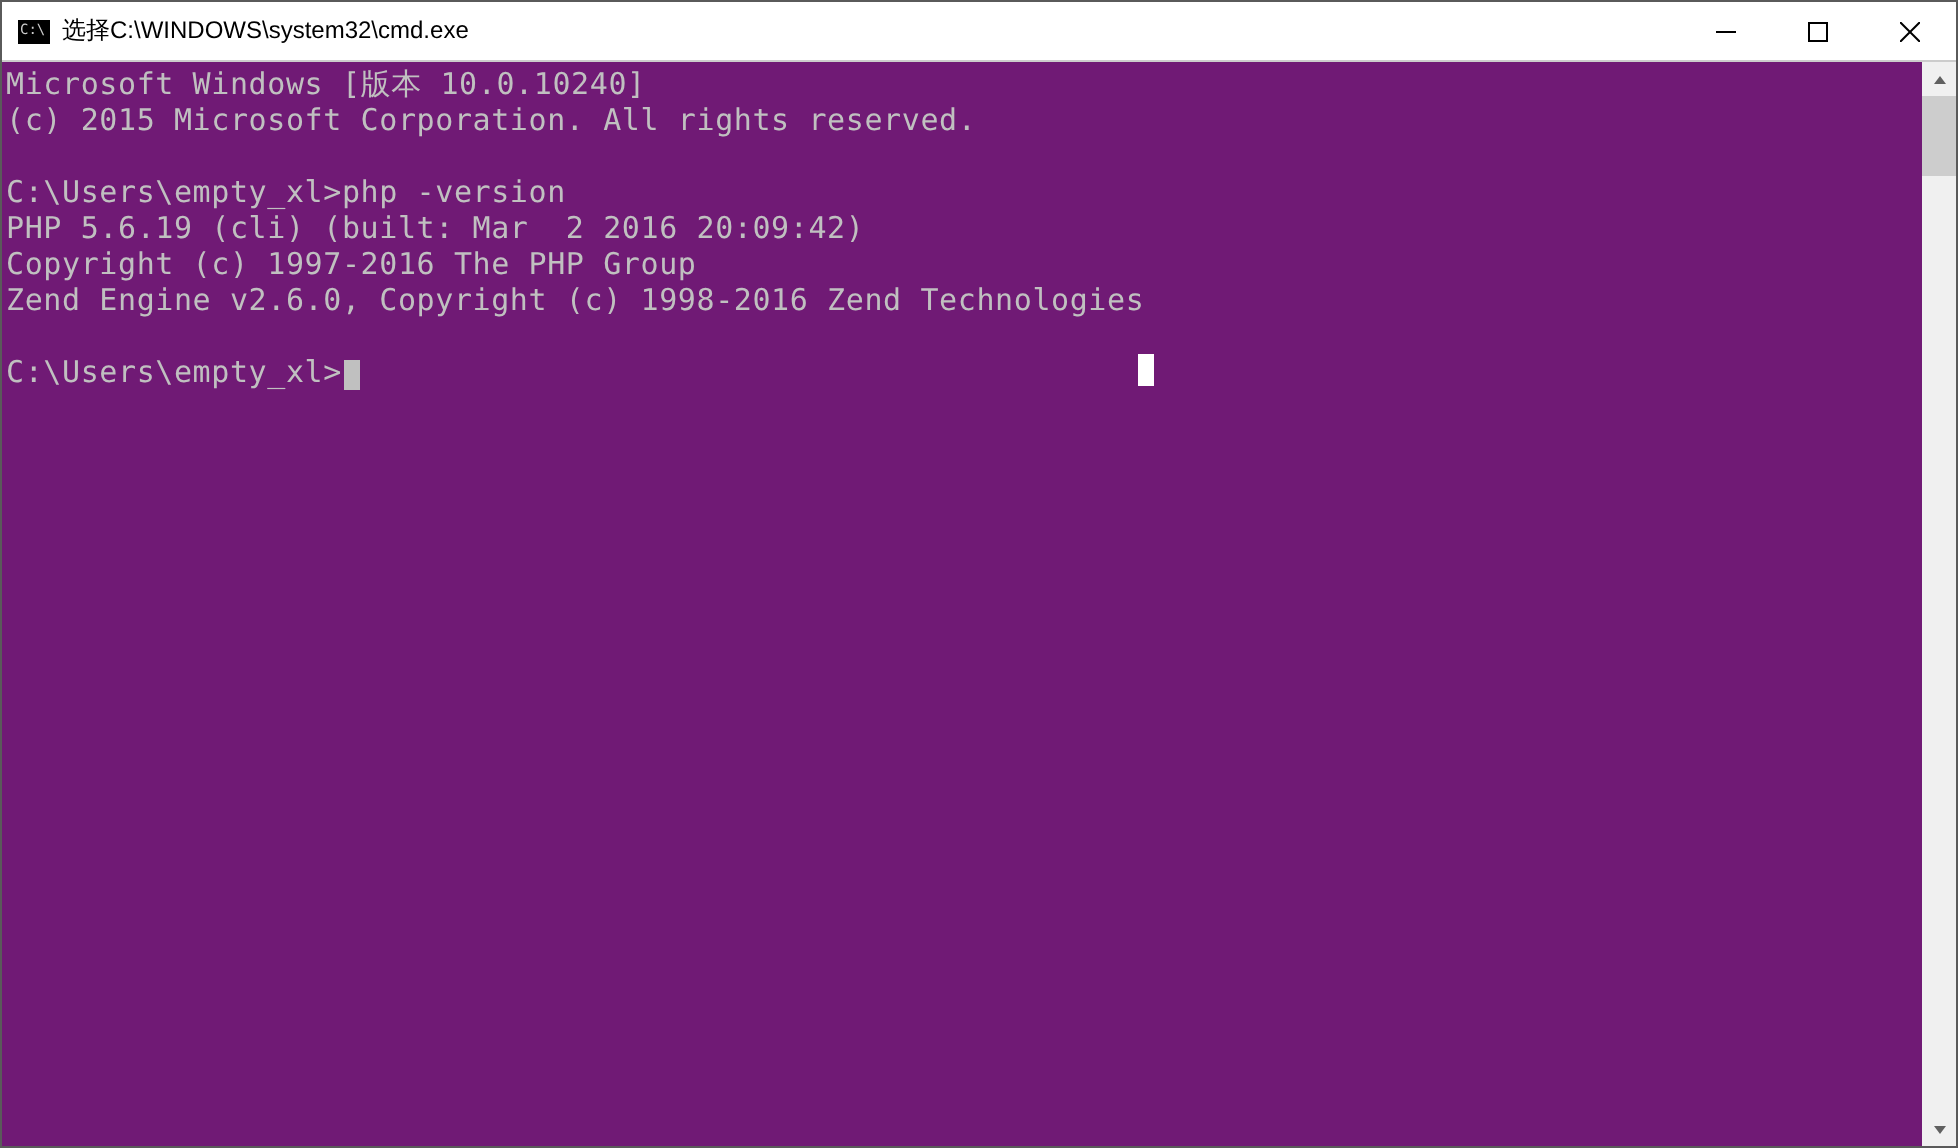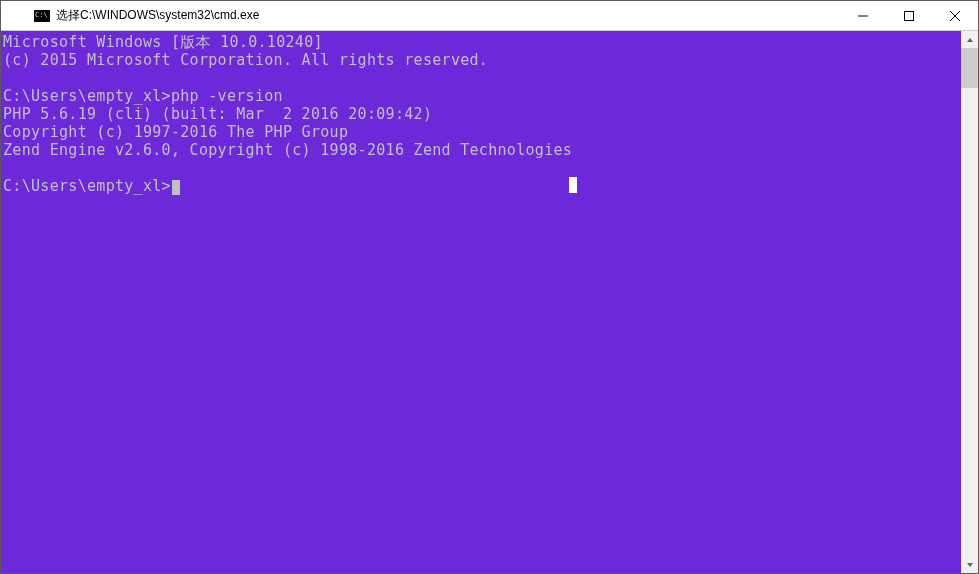--- a/index.html
+++ b/index.html
@@ -10,21 +10,20 @@
       font-family: "Segoe UI", Tahoma, sans-serif;
       overflow: hidden;
       border: 1px solid #5a5a5a;
     }
     .titlebar {
       height: 30px;
       background: #fff;
       display: flex;
       align-items: center;
       border-bottom: 1px solid #ccc;
-      padding-left: 25px;
     }
     .titlebar-icon {
       width: 16px;
       height: 12px;
       margin-left: 8px;
       margin-right: 6px;
       background: #000;
       position: relative;
       display: inline-block;
     }
@@ -56,21 +55,21 @@
       color: #000;
     }
     .win-btn svg { width: 10px; height: 10px; }
     .client {
       display: flex;
       height: calc(100% - 30px);
       background: #000;
     }
     .terminal {
       flex: 1;
-      background: #6d28d9;
+      background: #701a75;
       color: #c0c0c0;
       font-family: "NSimSun", "SimSun", "Consolas", monospace;
       font-size: 15px;
       line-height: 18px;
       padding: 2px 0 0 2px;
       white-space: pre;
       position: relative;
       letter-spacing: 0.3px;
     }
     .terminal .line { min-height: 18px; }

